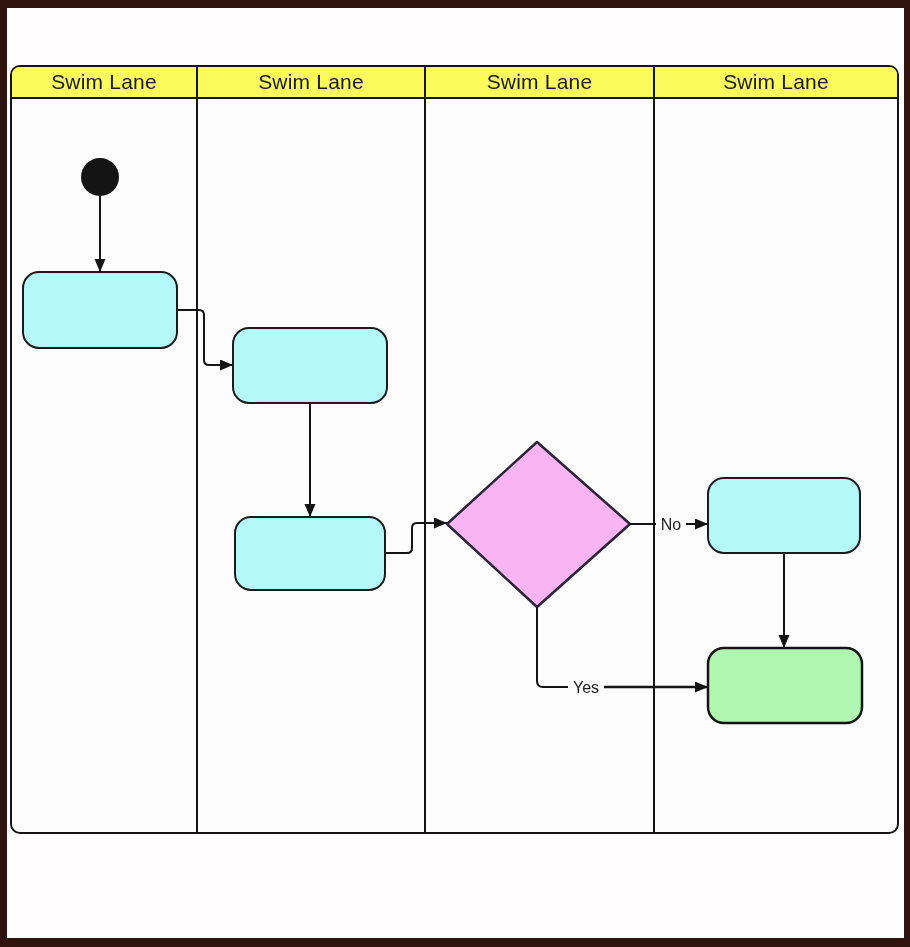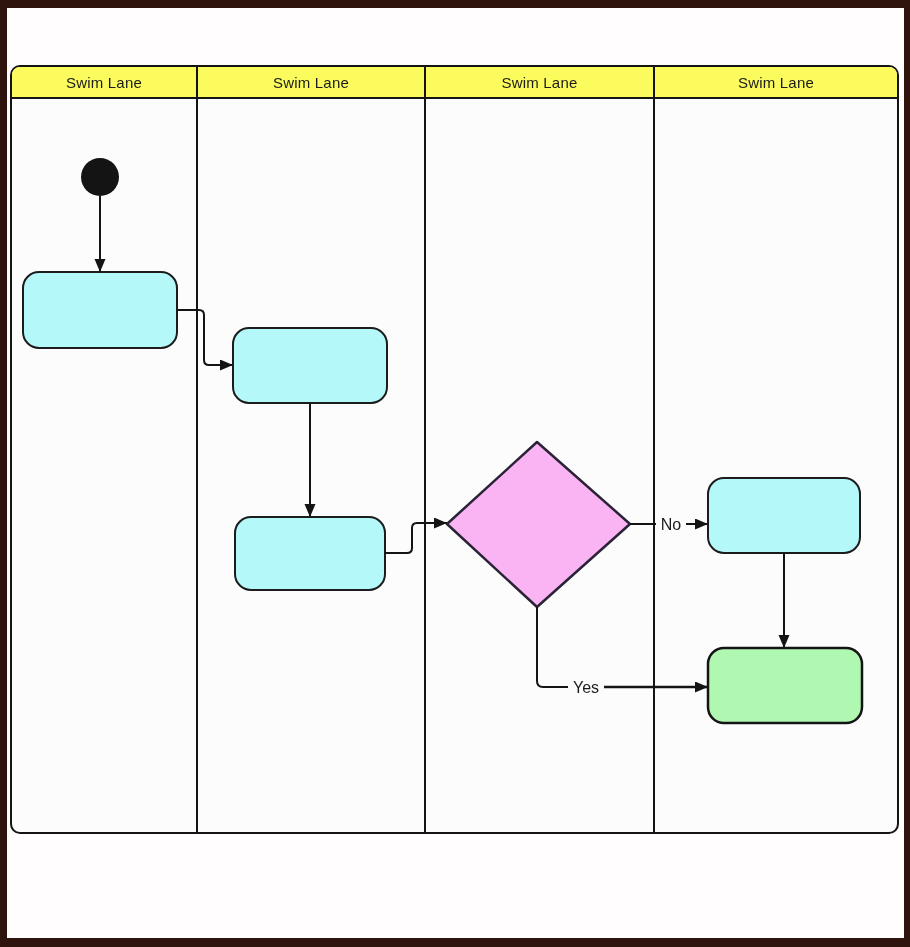--- a/index.html
+++ b/index.html
@@ -31,21 +31,21 @@
     grid-template-columns:184px 228px 229px auto;
     grid-template-rows:32px auto;
     background:#fdfcfc;
     overflow:hidden;
   }
   .hcell{
     box-sizing:border-box;
     background:#fbfb5e;
     border-bottom:2px solid #141414;
     display:flex;align-items:center;justify-content:center;
-    font-size:15px;color:#1b1b1b;
+    font-size:21px;color:#1b1b1b;
     letter-spacing:.2px;
   }
   .hcell.sep, .bcell.sep{border-left:2px solid #141414;}
   .bcell{box-sizing:border-box;background:transparent;}
   
   svg.overlay{
     position:absolute;left:-7px;top:-8px;  
     width:910px;height:947px;
     pointer-events:none;
   }

